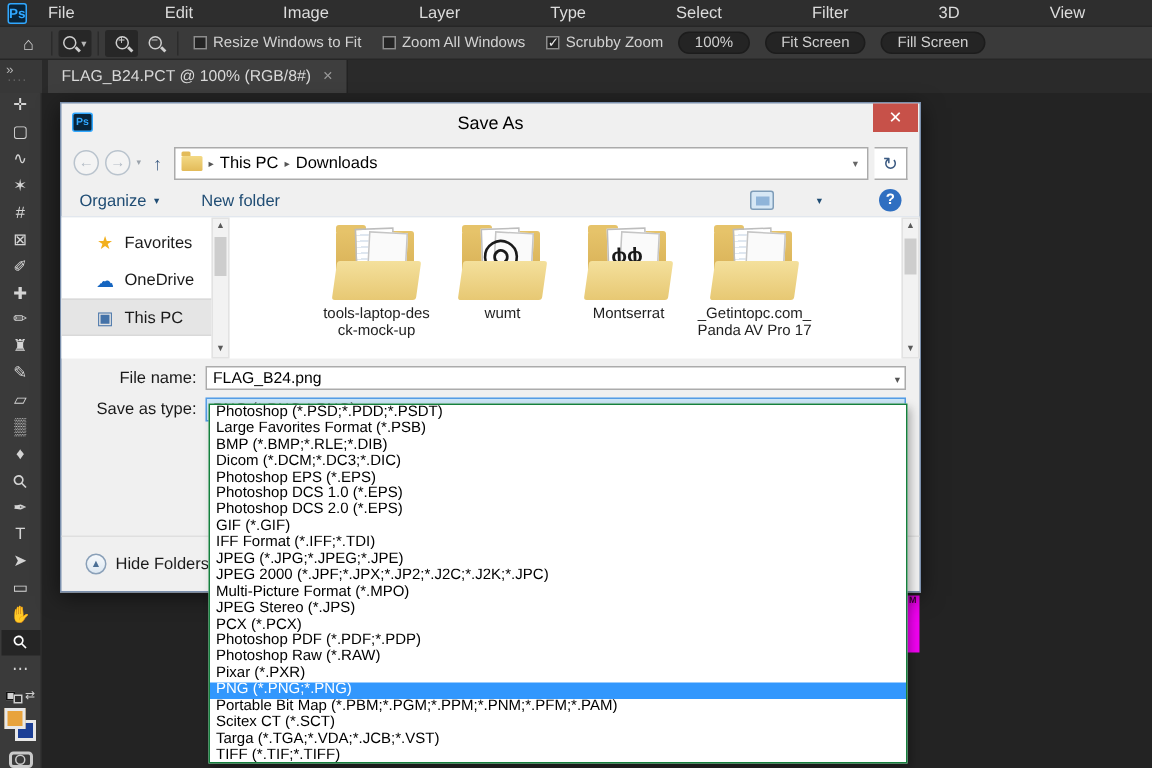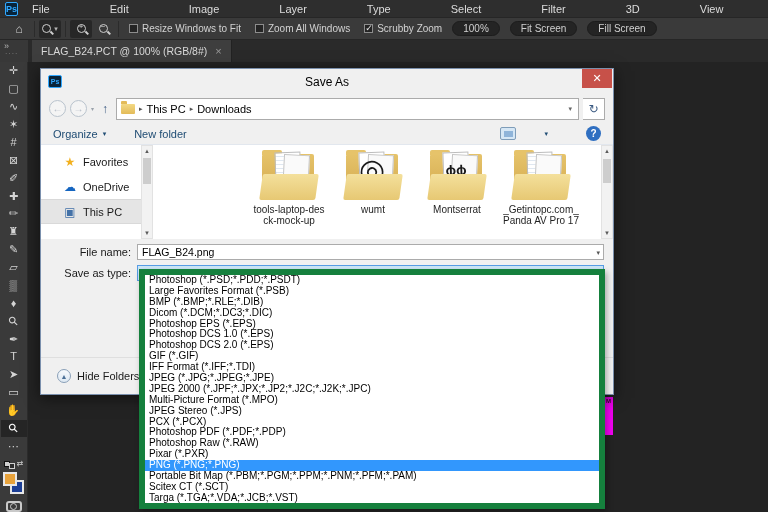--- a/index.html
+++ b/index.html
@@ -116,21 +116,21 @@
   .sb-item:nth-of-type(1) .sb-icon { color:#f2b01e; }
   .sb-item:nth-of-type(2) .sb-icon { color:#1565c0; }
   .sb-item:nth-of-type(3) .sb-icon { color:#4472a8; }
   .sb-label { font-size:11px; color:#1a1a1a; }
 
   .vscroll { width:12px; background:#f2f2f2; border:1px solid #e2e2e2; display:flex; flex-direction:column; align-items:center; }
   .vscroll .arrow { font-size:6px; color:#5a5a5a; line-height:10px; }
   .vscroll .track { flex:1 1 auto; width:100%; position:relative; }
   .vscroll .thumb { position:absolute; left:1px; right:1px; background:#cdcdcd; }
 
-  .filelist { flex:1 1 auto; display:flex; justify-content:flex-end; padding:2px 18px 16px 18px; }
+  .filelist { flex:1 1 auto; display:flex; justify-content:center; padding:2px 18px 16px 18px; }
   .folder-item { width:84px; display:flex; flex-direction:column; align-items:center; }
   .folder { position:relative; width:60px; height:54px; flex:0 0 auto; }
   .folder .back { position:absolute; left:3px; top:7px; width:52px; height:42px;
                   background:linear-gradient(#e6c36a,#d2a94e); border-radius:2px; }
   .folder .back::before { content:""; position:absolute; top:-4px; left:0; width:20px; height:5px;
                           background:#e6c36a; border-radius:2px 2px 0 0; }
   .folder .page { position:absolute; left:16px; top:5px; width:26px; height:36px; background:#fff;
                   border:1px solid #bdbdbd; transform:rotate(-2deg); z-index:2;
                   display:flex; align-items:center; justify-content:center; color:#1a1a1a; }
   .folder .page::before { content:""; position:absolute; right:-9px; top:2px; width:24px; height:34px;
@@ -156,21 +156,21 @@
   .d-bottom { position:absolute; left:0; right:0; bottom:0; height:37px; border-top:1px solid #dfdfdf;
               display:flex; align-items:center; padding-left:16px; }
   .hide-folders { display:flex; align-items:center; gap:6px; }
   .hf-circle { width:14px; height:14px; border-radius:50%; border:1px solid #8aa0b8;
                background:linear-gradient(#f6f9fc,#dde8f2); color:#4a6f96; font-size:7px;
                display:flex; align-items:center; justify-content:center; }
   .hf-label { font-size:11px; color:#1a1a1a; }
 
   
   .dropdown { position:absolute; left:139px; top:269px; width:466px; height:240px; background:#fff;
-              border:6px solid #15803d; z-index:20; overflow:hidden; box-shadow:2px 3px 6px rgba(0,0,0,.3); }
+              border:1px solid #15803d; z-index:20; overflow:hidden; box-shadow:2px 3px 6px rgba(0,0,0,.3); }
   .dd-row { height:10.9px; line-height:10.9px; font-size:10px; color:#000; padding-left:4px; white-space:nowrap; overflow:hidden; }
   .dd-row.selected { background:#3297fd; color:#fff; }
 </style>
 </head>
 <body>
 
 <div class="menubar" data-name="menu-bar">
   <div class="ps-logo" data-name="photoshop-app-icon">Ps</div>
   <div class="menu-items" data-name="menu-items">
 

